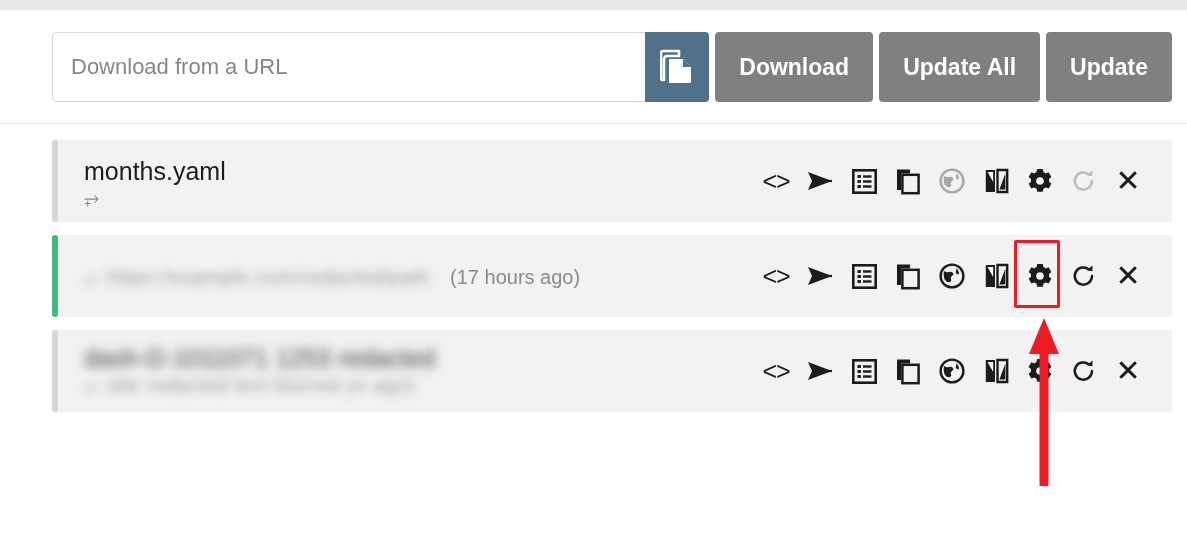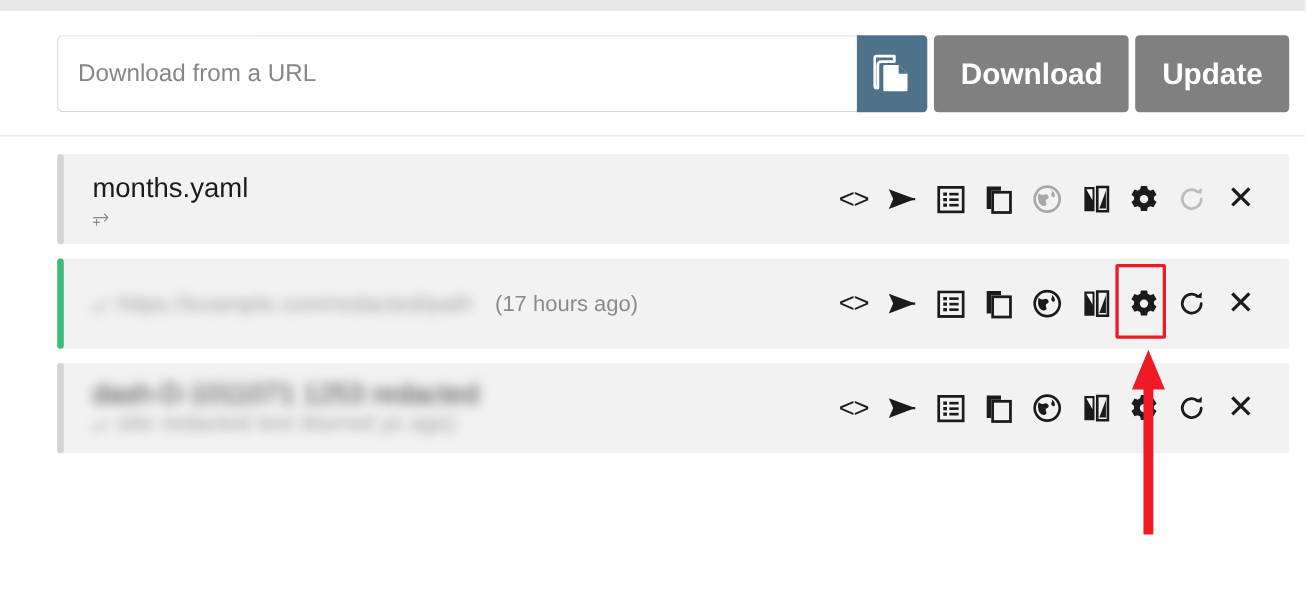--- a/index.html
+++ b/index.html
@@ -62,21 +62,21 @@
     color: #868686;
     opacity: 1;
   }
   .btn {
     height: 70px;
     border: none;
     border-radius: 4px;
     background: #808080;
     color: #ffffff;
     font-family: "Liberation Sans", sans-serif;
-    font-size: 27px;
+    font-size: 23px;
     font-weight: bold;
     padding: 0 24px;
     margin-left: 6px;
     cursor: pointer;
     white-space: nowrap;
     display: flex;
     align-items: center;
     justify-content: center;
   }
   .btn-paste {
@@ -230,20 +230,21 @@
       <span>
         <svg width="34" height="36" viewBox="0 0 34 36" aria-hidden="true">
           <path d="M3 2 H19 V7 H7 a3 3 0 0 0 -3 3 V31 H3 a2 2 0 0 1 -2 -2 V4 a2 2 0 0 1 2 -2 Z" fill="none" stroke="#ffffff" stroke-width="2.6" stroke-linejoin="round"></path>
           <path d="M10 10 H23 L31 18 V33 a1 1 0 0 1 -1 1 H10 a1 1 0 0 1 -1 -1 V11 a1 1 0 0 1 1 -1 Z" fill="#ffffff"></path>
           <path d="M23 10 V18 H31 Z" fill="#4f7189"></path>
         </svg>
       </span>
     </button>
 
     <button class="btn">Download</button>
+    <button class="btn">Update All</button>
     <button class="btn">Update</button>
   </div>
 </div>
 
 <div class="list">
 
   <div class="row row-1">
     <div class="accent"></div>
     <div class="row-text">
       <div class="row-title">months.yaml</div>

